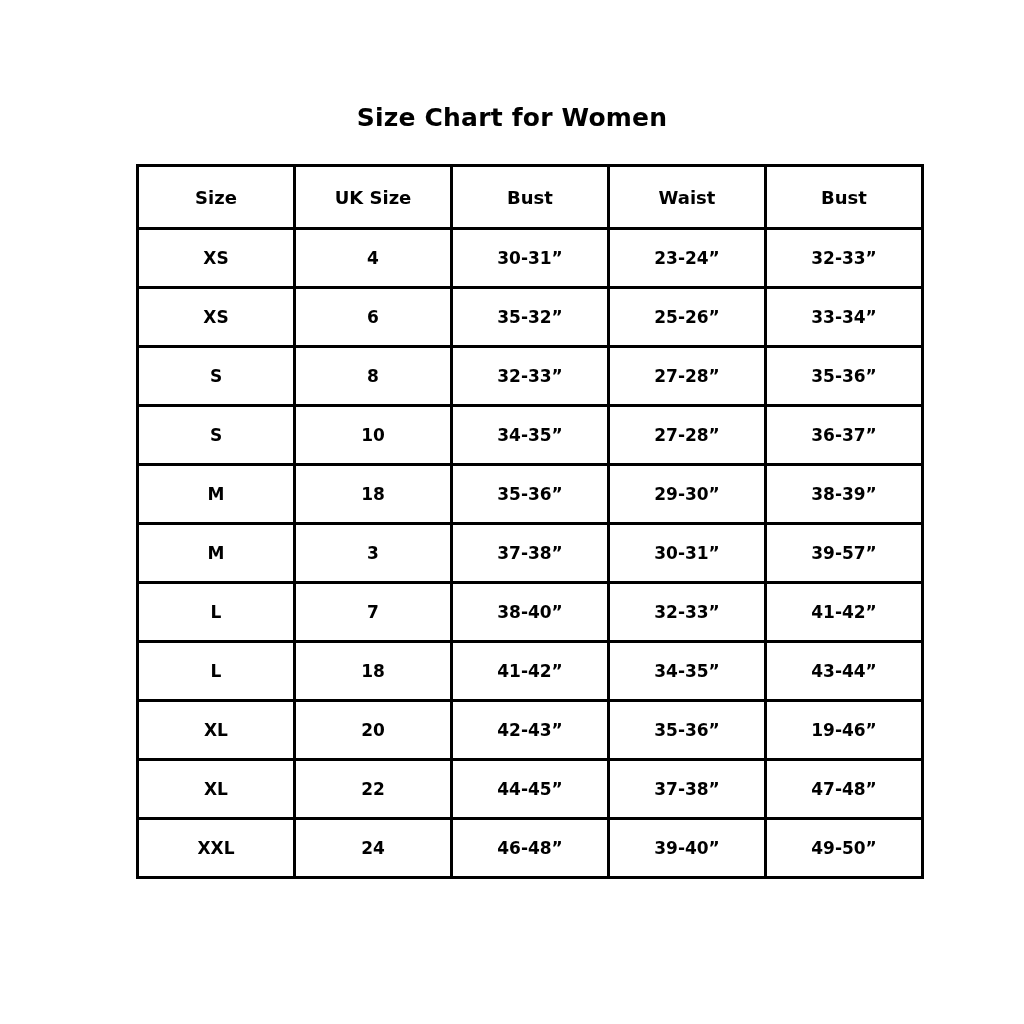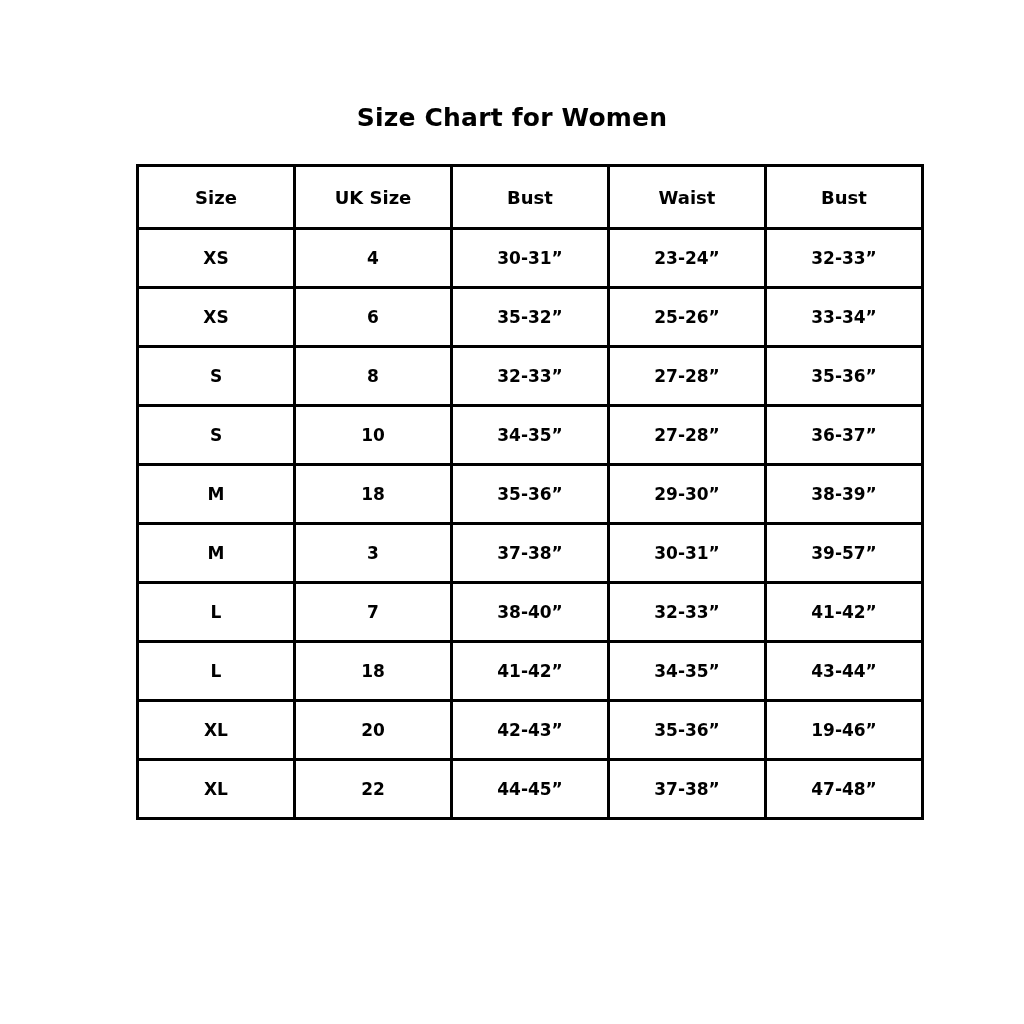--- a/index.html
+++ b/index.html
@@ -153,17 +153,24 @@
           <td>35-36”</td>
           <td>19-46”</td>
         </tr>
         <tr>
           <td>XL</td>
           <td>22</td>
           <td>44-45”</td>
           <td>37-38”</td>
           <td>47-48”</td>
         </tr>
+        <tr>
+          <td>XXL</td>
+          <td>24</td>
+          <td>46-48”</td>
+          <td>39-40”</td>
+          <td>49-50”</td>
+        </tr>
       </tbody>
     </table>
   </div>
 
 </div>
 
 </body></html>

